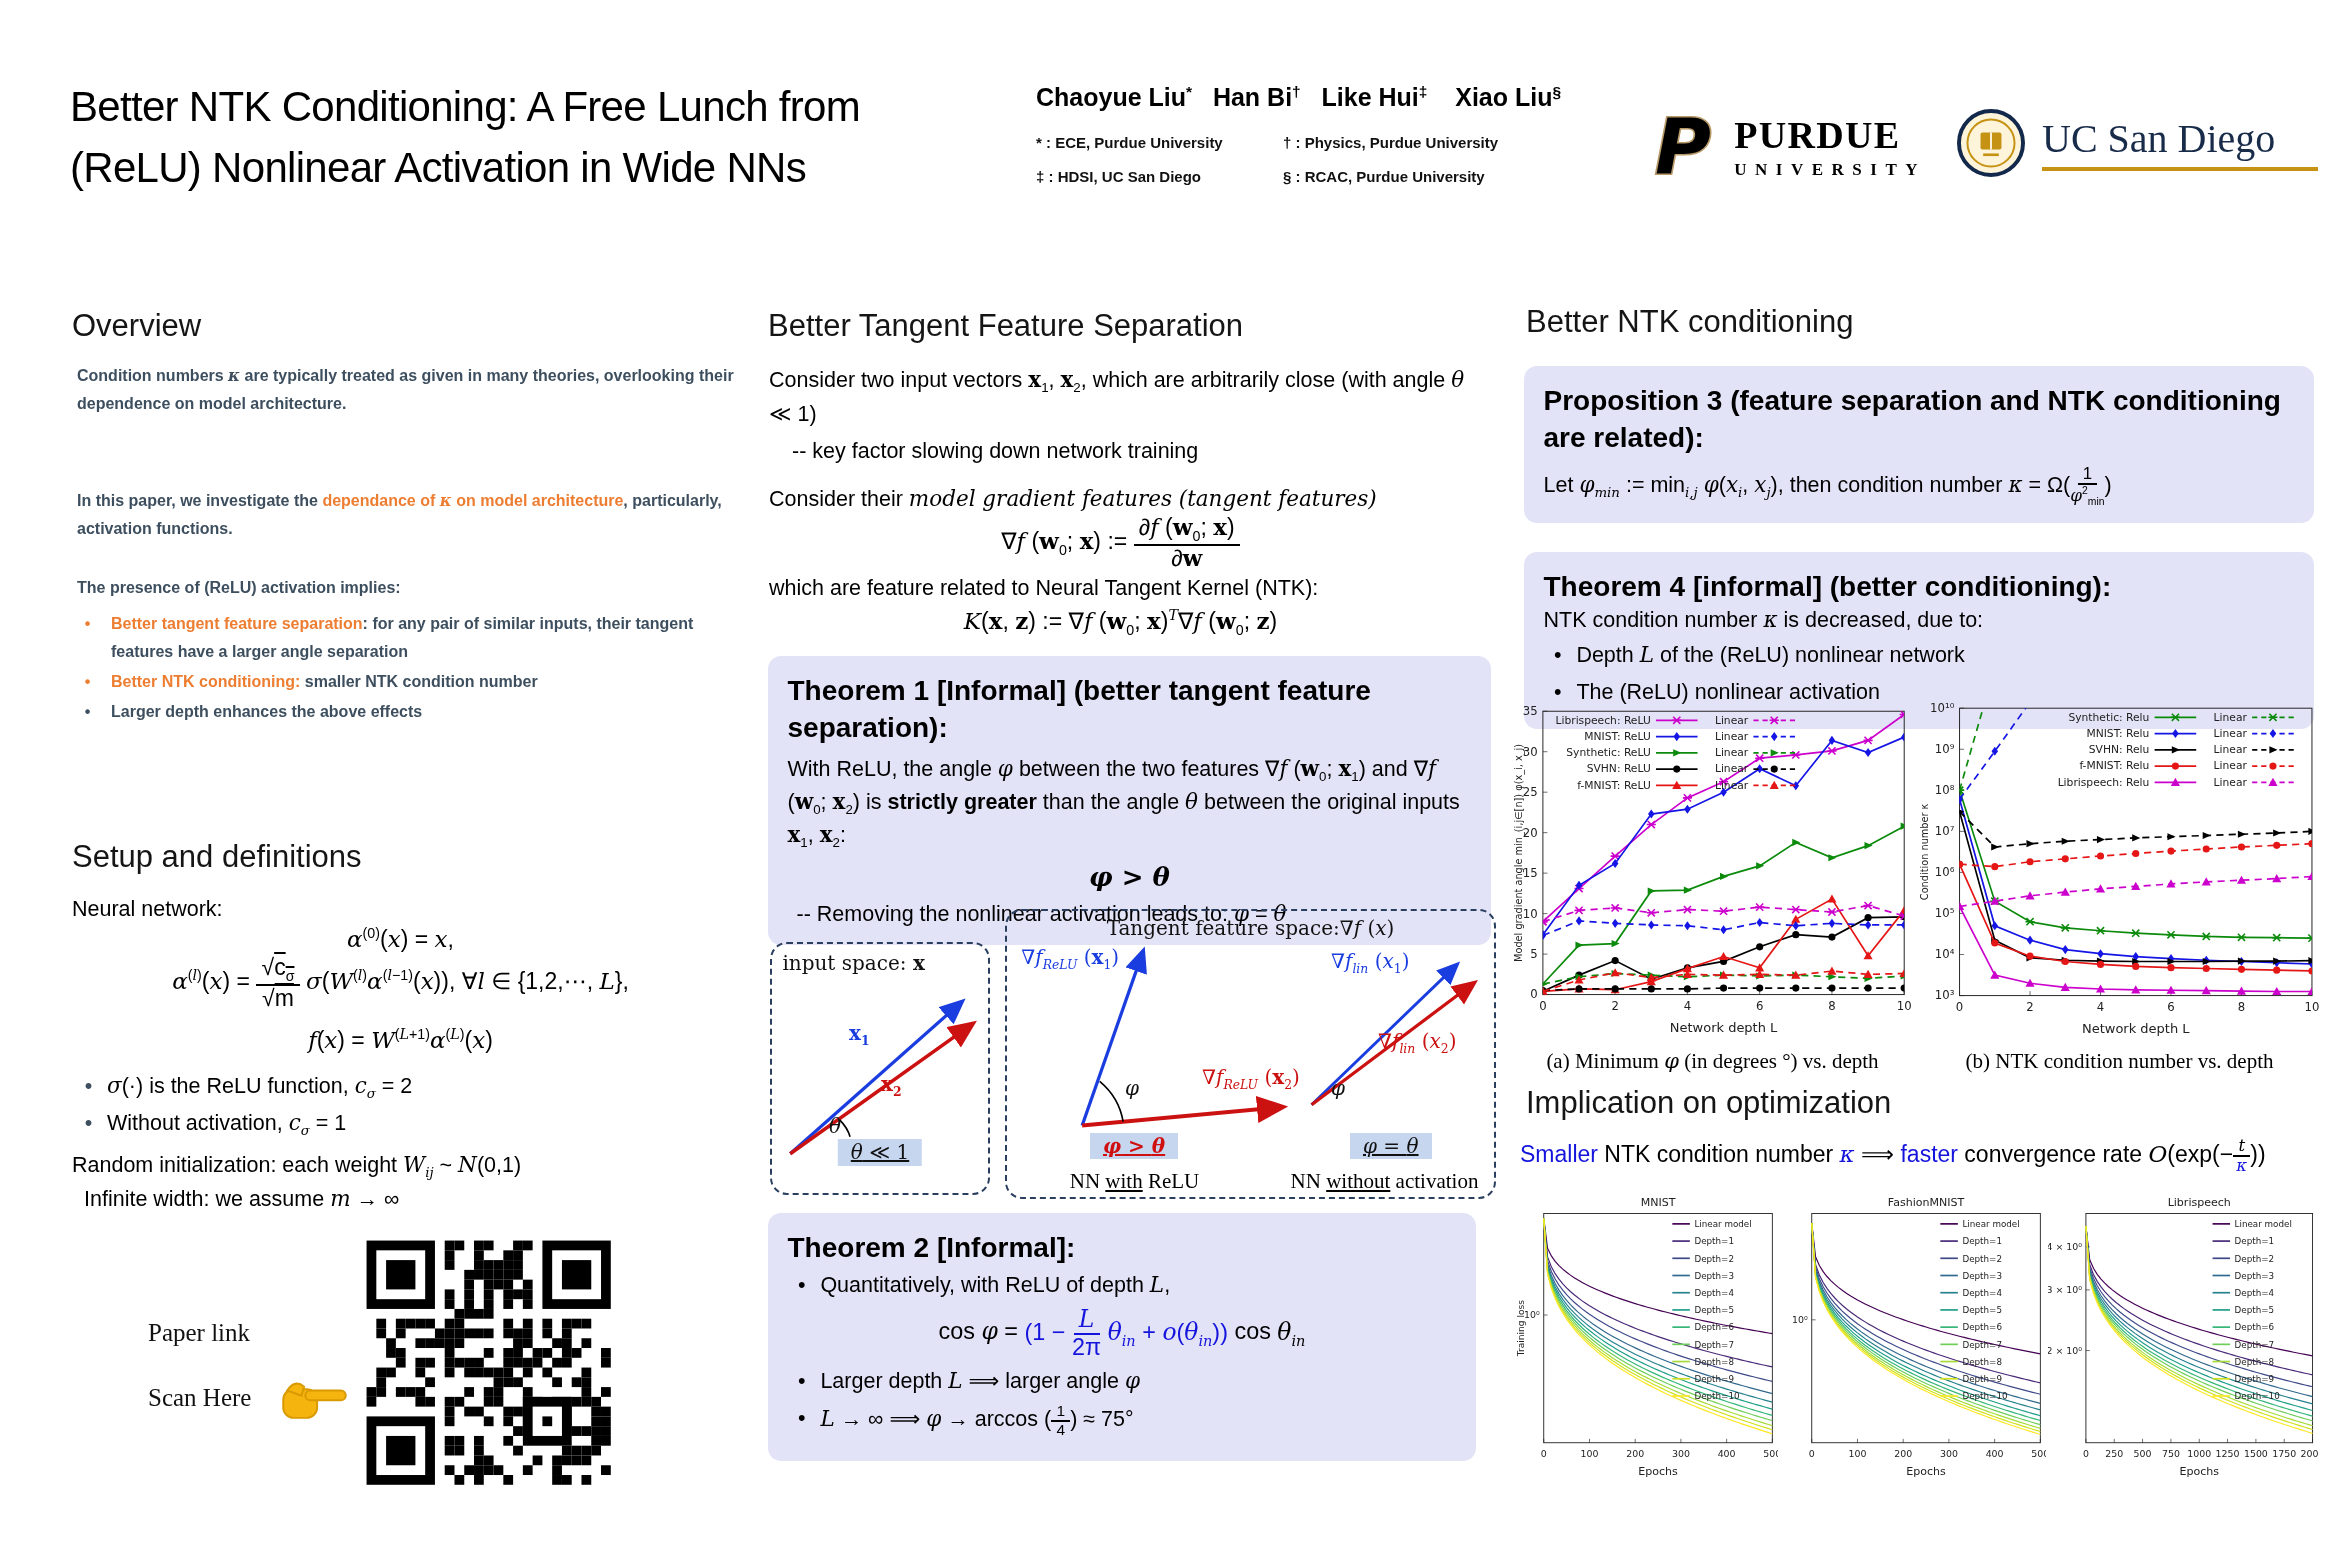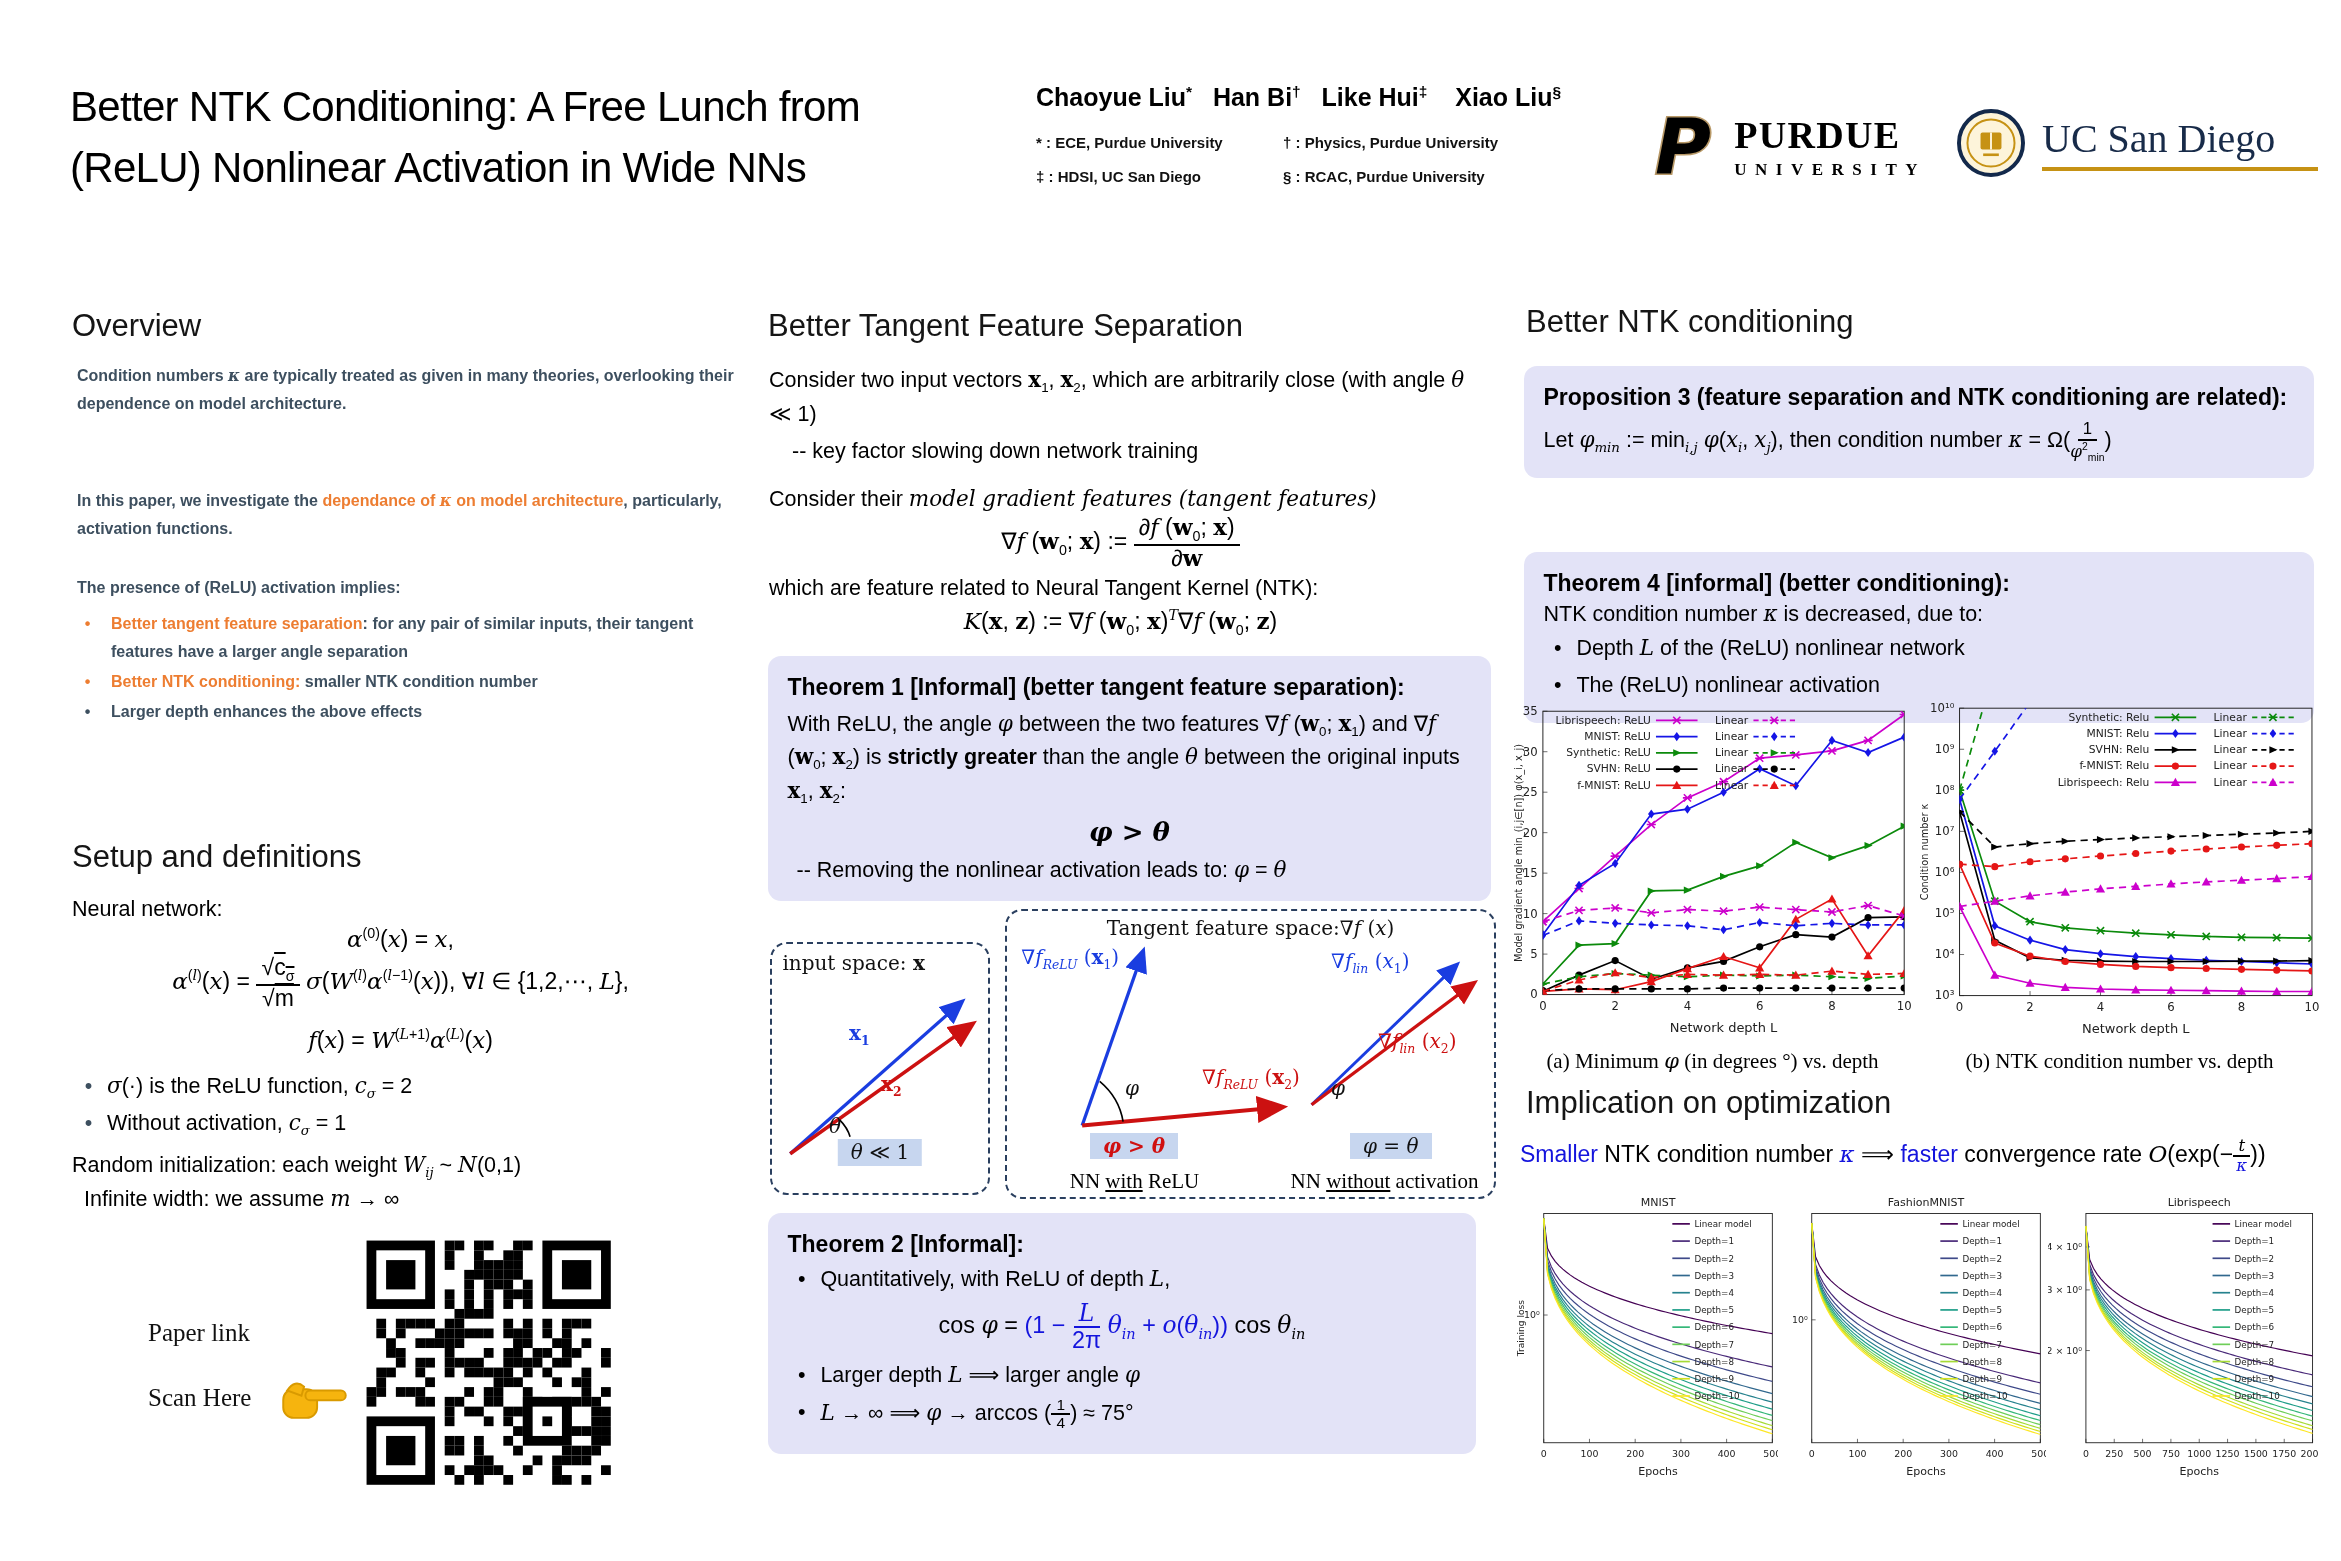--- a/index.html
+++ b/index.html
@@ -20,34 +20,34 @@
   sub,sup{font-size:62%;}
   .frac{display:inline-flex;flex-direction:column;align-items:center;vertical-align:middle;
         line-height:1.08;text-align:center;}
   .frac>span:first-child{border-bottom:2px solid currentColor;padding:0 5.2px;}
   .orange{color:#ED7D31;}
   .blue{color:#1414dd;}
   .redtx{color:#d01010;}
   .ctr{text-align:center;}
   
   .lavbox{background:#e3e3f7;border-radius:13px;padding:15.6px 19.5px;}
-  .boxtitle{font-weight:bold;font-size:23px;line-height:1.35;color:#000;}
+  .boxtitle{font-weight:bold;font-size:28px;line-height:1.35;color:#000;}
   .boxbody{font-size:21.5px;line-height:1.42;color:#000;}
   ul.dots{margin:3.9px 0 0 3.9px;padding:0;list-style:none;}
   ul.dots li{padding-left:29px;position:relative;margin-bottom:6.5px;}
   ul.dots li:before{content:"•";position:absolute;left:6.5px;}
   
   .obul{position:relative;padding-left:34px;margin-bottom:2.6px;}
   .obul:before{content:"•";position:absolute;left:7.8px;top:0;}
   .obul.om:before{color:#ED7D31;}
   .obul.dk:before{color:#3d4f5f;}
   
   .dashbox{border:2px dashed #2a3f5f;border-radius:17px;position:absolute;}
   .badge{position:absolute;background:#c7d6ef;padding:1.3px 13px;font-family:"DejaVu Serif",serif;
-         font-size:20px;white-space:nowrap;}
+         font-size:20px;white-space:nowrap;text-decoration:underline;}
   .dlabel{position:absolute;font-family:"DejaVu Serif",serif;font-size:20px;white-space:nowrap;}
   .caption{font-family:"Liberation Serif",serif;font-size:21px;color:#000;text-align:center;}
   svg text{font-family:"DejaVu Sans",sans-serif;}
 </style>
 </head>
 <body>
 
 <div id="poster" class="content">
 
   <div class="abs title" style="left:70px;top:77px;width:943px;">Better NTK Conditioning: A Free Lunch from<br>(ReLU) Nonlinear Activation in Wide NNs</div>

